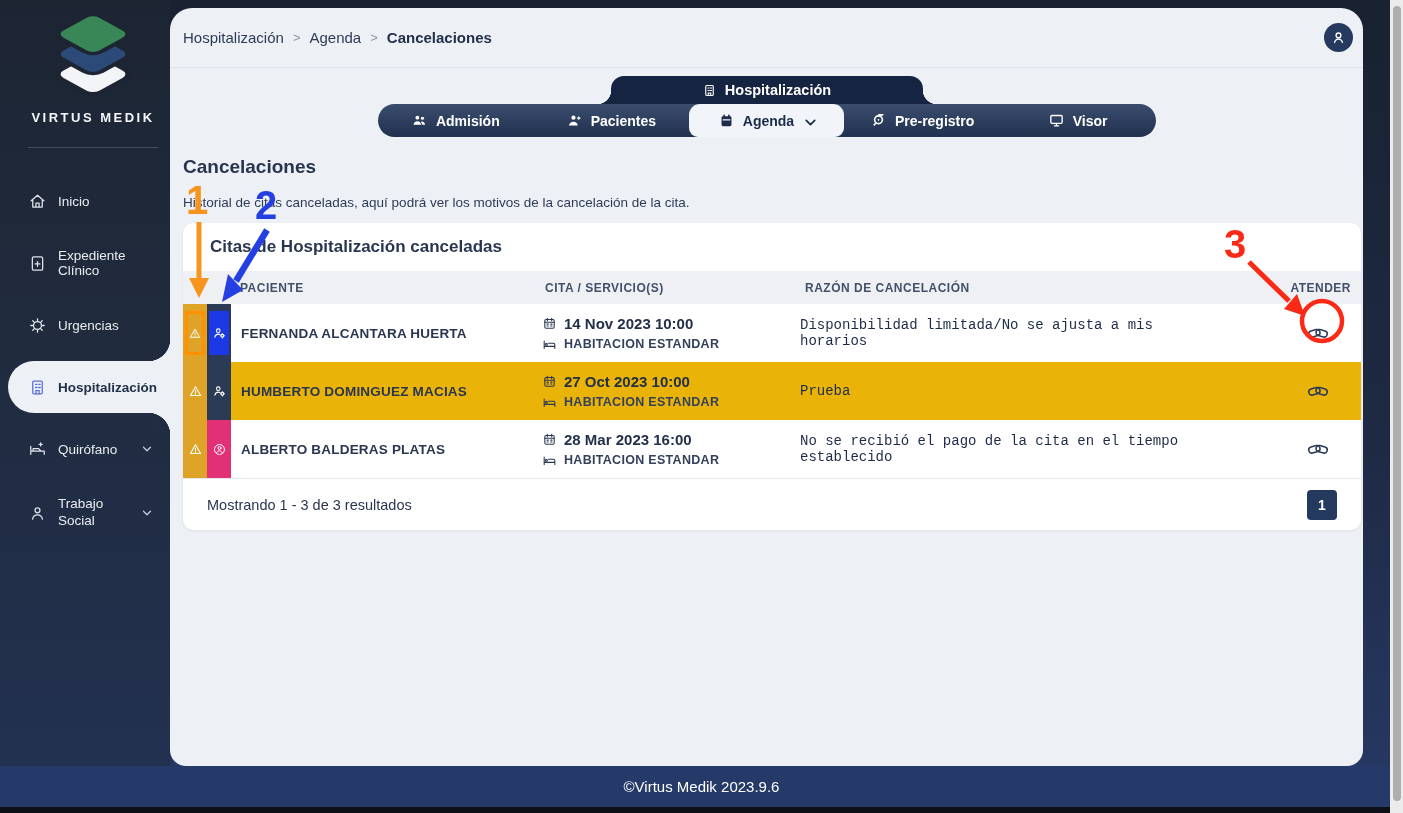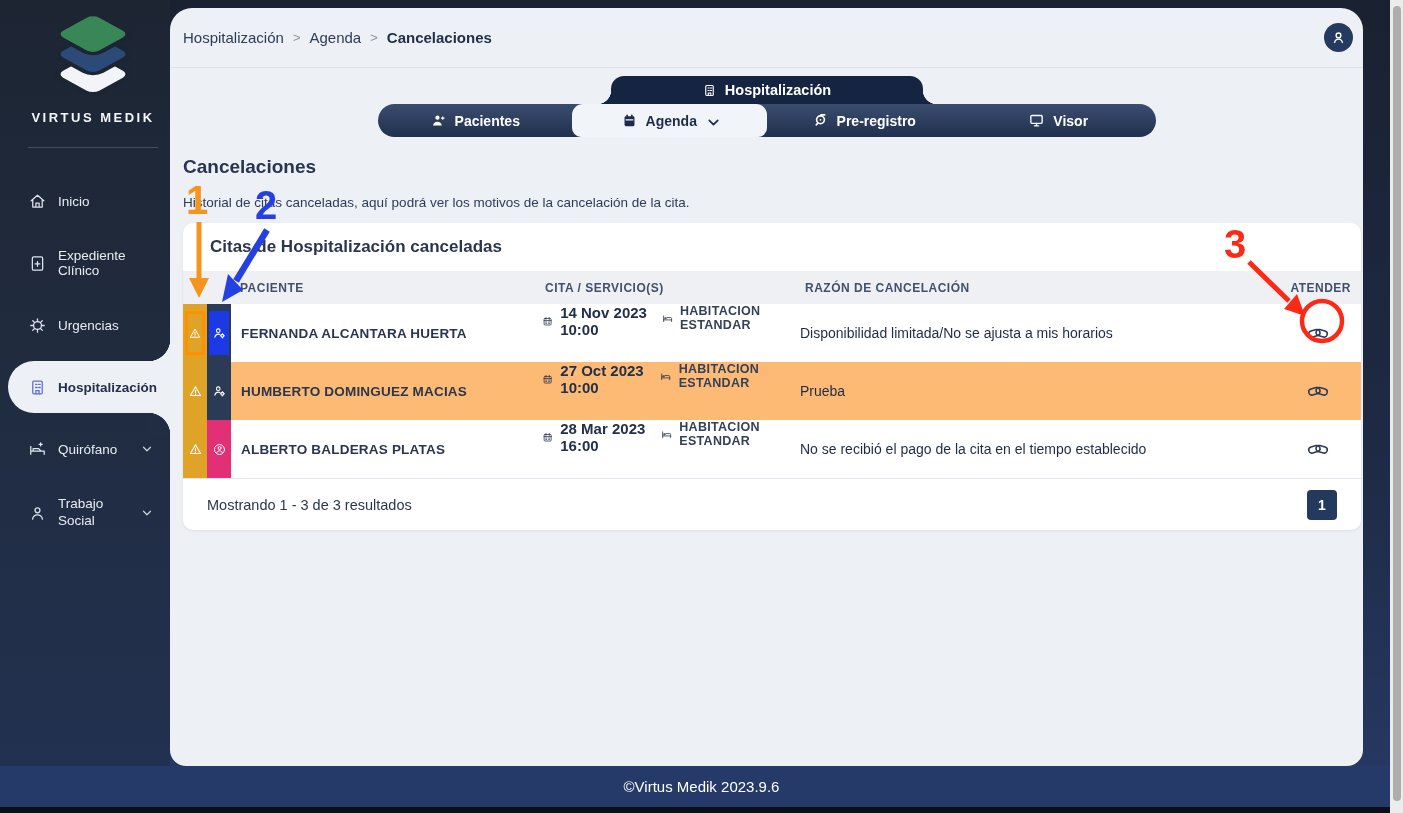--- a/index.html
+++ b/index.html
@@ -69,36 +69,36 @@
   
   .table-card { margin:13px 13px 0; width:1178px; background:#fff; border-radius:10px;
     box-shadow:0 1px 3px rgba(25,39,70,.08); overflow:hidden; }
   .card-title { height:48px; line-height:48px; padding-left:27px; font-size:17px; font-weight:700; color:#2a3650; }
   .thead { height:33px; background:#eef0f4; display:grid;
     grid-template-columns:48px 305px 260px 412px 1fr; align-items:center;
     font-size:12px; font-weight:700; color:#42506b; letter-spacing:.5px; }
   .thead .th { padding-left:9px; }
   .thead .th.right { text-align:right; padding-right:10px; }
   .trow { height:58px; display:grid; grid-template-columns:24px 24px 305px 260px 412px 1fr; align-items:stretch; }
-  .trow.alt { background:#fdba74; }
+  .trow.alt { background:#eab308; }
   .stripe { display:flex; align-items:center; justify-content:center; }
   .stripe.amber { background:#dfa328; }
   .stripe.navy  { background:#2c3b55; }
   .stripe.pink  { background:#e23077; }
   .stripe svg { width:15px; height:15px; color:#fff; }
   .annot-frame { width:20px; height:44px; border:3px solid #ff9100; display:flex; align-items:center; justify-content:center; }
   .annot-fill  { width:20px; height:44px; background:#1b3ae6; display:flex; align-items:center; justify-content:center; }
   .cell { display:flex; align-items:center; }
   .cell.patient { padding-left:10px; font-size:13.5px; font-weight:700; color:#2a3650; letter-spacing:.2px; }
-  .cell.cita { align-items:flex-start; justify-content:center; gap:5px; padding-left:6px; }
+  .cell.cita { flex-direction:column; align-items:flex-start; justify-content:center; gap:5px; padding-left:6px; }
   .cita-line { display:flex; align-items:center; gap:7px; }
   .cita-line svg { width:15px; height:15px; color:#2a3650; }
   .cita-date { font-size:15px; font-weight:700; color:#22304a; }
   .cita-svc  { font-size:12.5px; font-weight:700; color:#33415c; letter-spacing:.3px; }
-  .cell.reason { padding-left:4px; font-size:14px; color:#1e2b48; }
+  .cell.reason { padding-left:4px; font-size:14px; color:#1e2b48;font-family:Liberation Mono, monospace; }
   .cell.atender { justify-content:flex-end; padding-right:30px; }
   .hand-btn { background:none; border:none; cursor:pointer; padding:0; }
   .hand-btn svg { width:26px; height:22px; color:#2b3b55; }
   .card-foot { height:52px; display:flex; align-items:center; padding:0 24px; border-top:1px solid #e4e8ee; }
   .foot-summary { font-size:14.5px; color:#2a3650; }
   .page-btn { margin-left:auto; width:30px; height:30px; background:#233a5e; color:#fff; border:none;
     border-radius:4px; font-size:14px; font-weight:700; cursor:pointer; }
 
   
   .app-footer { position:absolute; left:0; top:766px; width:1403px; height:41px; background:#263a69;
@@ -227,20 +227,29 @@
     <div class="module-tab">
       <svg viewBox="0 0 24 24" fill="none" stroke="currentColor" stroke-width="1.8" stroke-linecap="round">
         <rect x="6" y="4" width="12" height="16" rx="1.5"></rect>
           <path d="M10 20v-4h4v4M9.5 8h2M13.5 8h2M9.5 12h2M13.5 12h2"></path>
         </svg>
       <span>Hospitalización</span>
     </div>
     <div class="tab-bar">
       <div class="tab-item">
         <svg viewBox="0 0 24 24" fill="currentColor">
+          <circle cx="9" cy="8" r="2.7"></circle>
+            <circle cx="16.2" cy="8.8" r="2.2"></circle>
+          <path d="M3.6 18c.4-3.3 2.5-5 5.4-5s5 1.7 5.4 5z"></path>
+          <path d="M15 13.4c2.6.1 4.4 1.6 4.9 4.6h-4.2c-.2-1.9-.8-3.4-1.9-4.4z"></path>
+          </svg>
+        <span>Admisión</span>
+      </div>
+      <div class="tab-item">
+        <svg viewBox="0 0 24 24" fill="currentColor">
           <circle cx="10.5" cy="8" r="3"></circle>
           <path d="M4.2 19c.5-3.6 2.9-5.4 6.3-5.4 3.3 0 5.7 1.8 6.2 5.4z"></path>
           <path d="M17.2 6.2h1.6v1.6h1.6v1.6h-1.6V11h-1.6V9.4h-1.6V7.8h1.6z"></path>
           </svg>
         <span>Pacientes</span>
       </div>
       <div class="tab-item active">
         <svg viewBox="0 0 24 24" fill="currentColor">
           <rect x="5" y="6" width="14" height="14" rx="2"></rect>
           <rect x="7.6" y="3.4" width="2.2" height="4.4" rx="1.1"></rect>

